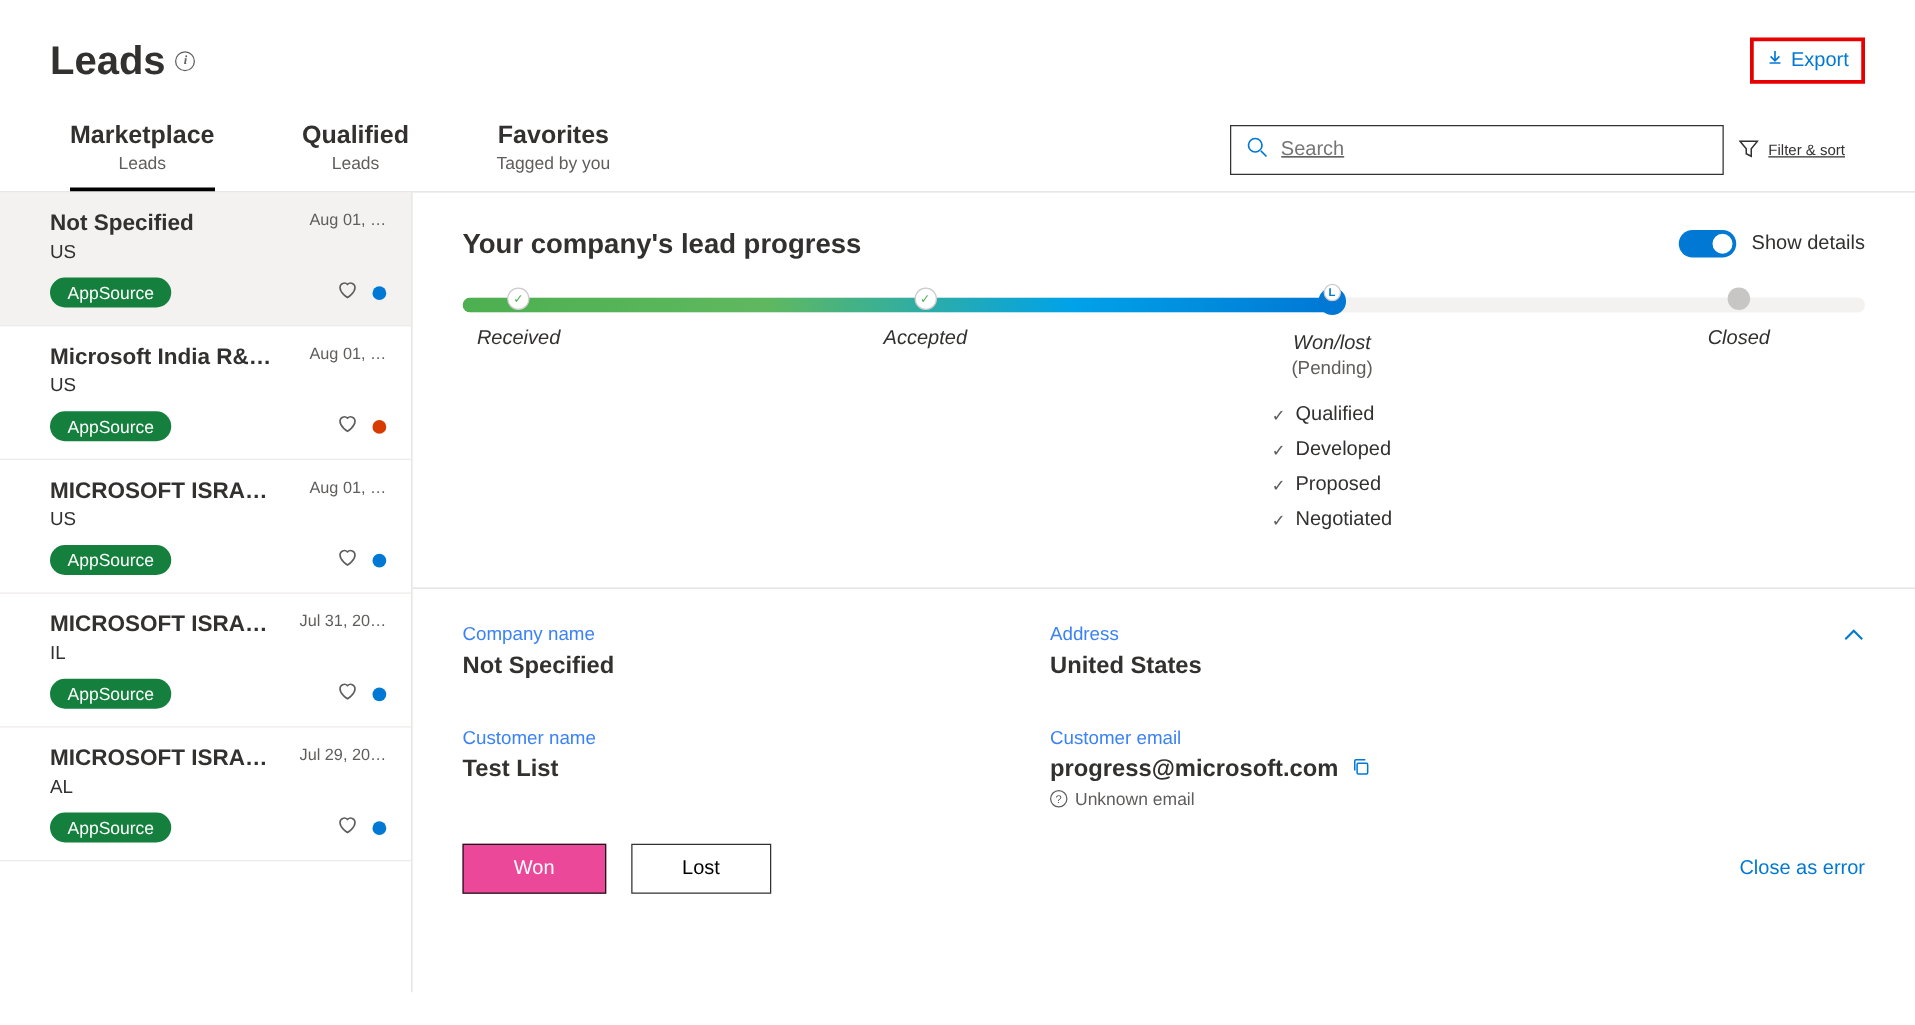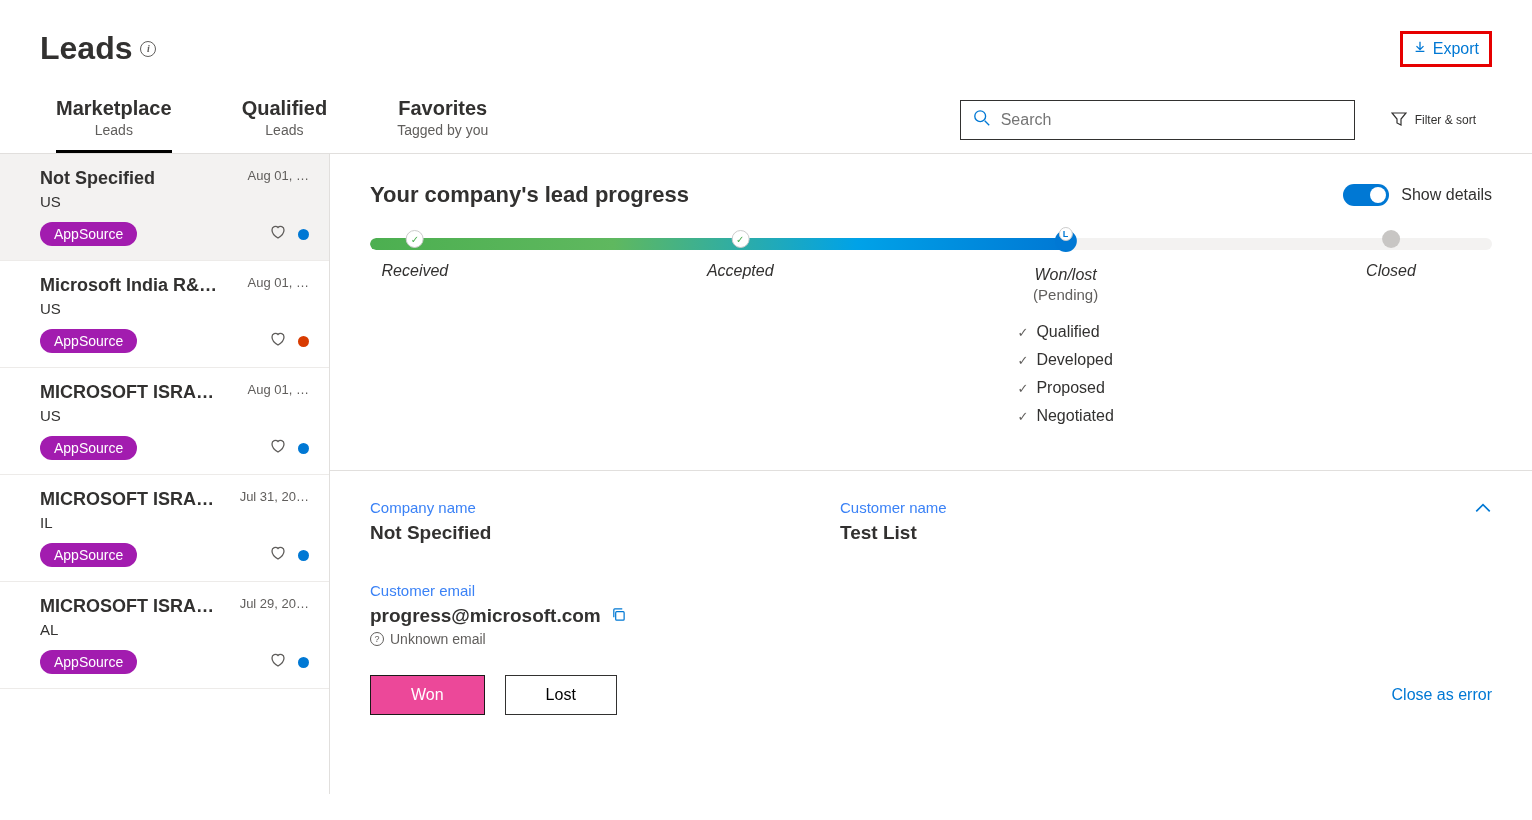--- a/index.html
+++ b/index.html
@@ -8,38 +8,38 @@
 .page-title { font-size: 32px; font-weight: 600; display: flex; align-items: center; gap: 8px; }
 .info-icon { width: 16px; height: 16px; border: 1px solid #605e5c; border-radius: 50%; display: inline-flex; align-items: center; justify-content: center; font-size: 10px; color: #605e5c; font-style: italic; font-family: serif; }
 .export-btn { display: flex; align-items: center; gap: 6px; color: #0078d4; font-size: 16px; cursor: pointer; border: 3px solid #e60000; padding: 6px 10px; }
 .export-icon svg { width: 14px; height: 14px; }
 .toolbar { display: flex; align-items: center; border-bottom: 1px solid #e1dfdd; padding: 0 56px; }
 .tabs { display: flex; gap: 70px; }
 .tab { text-align: center; padding: 10px 0 12px 0; cursor: pointer; border-bottom: 3px solid transparent; }
 .tab.active { border-bottom-color: #000; }
 .tab-label { font-size: 20px; font-weight: 600; color: #323130; }
 .tab-sublabel { font-size: 14px; color: #605e5c; margin-top: 2px; }
-.toolbar-right { margin-left: auto; display: flex; align-items: center; gap: 36px; }
+.toolbar-right { margin-left: auto; display: flex; align-items: center; gap: 12px; text-decoration: underline; }
 .search-box { display: flex; align-items: center; border: 1px solid #323130; width: 395px; height: 40px; padding: 0 12px; gap: 10px; }
 .search-icon svg { width: 18px; height: 18px; }
 .search-input { border: none; outline: none; font-size: 16px; flex: 1; color: #605e5c; }
 .filter-sort { display: flex; align-items: center; gap: 8px; cursor: pointer; font-size: 12px; color: #323130; }
 .filter-icon svg { width: 16px; height: 16px; }
 .content { display: flex; height: 640px; }
 .lead-list { width: 330px; border-right: 1px solid #e1dfdd; overflow-y: auto; position: relative; }
 .lead-list::-webkit-scrollbar { width: 10px; }
 .lead-list::-webkit-scrollbar-thumb { background: #c8c6c4; }
 .lead-item { padding: 14px 20px 14px 40px; border-bottom: 1px solid #edebe9; cursor: pointer; }
 .lead-item.selected { background: #f3f2f1; }
 .lead-row1 { display: flex; justify-content: space-between; align-items: flex-start; }
 .lead-title { font-size: 18px; font-weight: 700; color: #323130; max-width: 185px; white-space: nowrap; overflow: hidden; text-overflow: ellipsis; }
 .lead-date { font-size: 13px; color: #605e5c; white-space: nowrap; }
 .lead-region { font-size: 15px; color: #323130; margin-top: 4px; }
 .lead-row2 { display: flex; justify-content: space-between; align-items: center; margin-top: 12px; }
-.lead-tag { background: #a21caf; color: #fff; font-size: 14px; padding: 4px 14px; border-radius: 14px; }
+.lead-tag { background: #15803d; color: #fff; font-size: 14px; padding: 4px 14px; border-radius: 14px; }
 .lead-actions { display: flex; align-items: center; gap: 12px; }
 .heart-icon svg { width: 16px; height: 16px; }
 .status-dot { width: 11px; height: 11px; border-radius: 50%; }
 .dot-blue { background: #0078d4; }
 .dot-orange { background: #d83b01; }
 .detail { flex: 1; overflow-y: auto; }
 .progress-section { padding: 28px 40px 40px 40px; border-bottom: 1px solid #e1dfdd; }
 .progress-header { display: flex; justify-content: space-between; align-items: center; margin-bottom: 30px; }
 .progress-title { font-size: 22px; font-weight: 600; }
 .show-details { display: flex; align-items: center; gap: 12px; font-size: 16px; }
@@ -271,20 +271,24 @@
         <svg viewBox="0 0 16 16" fill="none" stroke="#0078d4" stroke-width="1.5">
             <path d="M2 11l6-6 6 6"></path>
           </svg>
       </div>
       <div class="info-grid">
         <div class="info-block">
           <div class="info-label">Company name</div>
           <div class="info-value">Not Specified</div>
         </div>
         <div class="info-block">
+          <div class="info-label">Address</div>
+          <div class="info-value">United States</div>
+        </div>
+        <div class="info-block">
           <div class="info-label">Customer name</div>
           <div class="info-value">Test List</div>
         </div>
         <div class="info-block">
           <div class="info-label">Customer email</div>
           <div class="info-value">
             <span>progress@microsoft.com</span>
             <span class="copy-icon">
               <svg viewBox="0 0 16 16" fill="none" stroke="#0078d4" stroke-width="1.3">
                   <rect x="5" y="5" width="9" height="9" rx="1"></rect>

